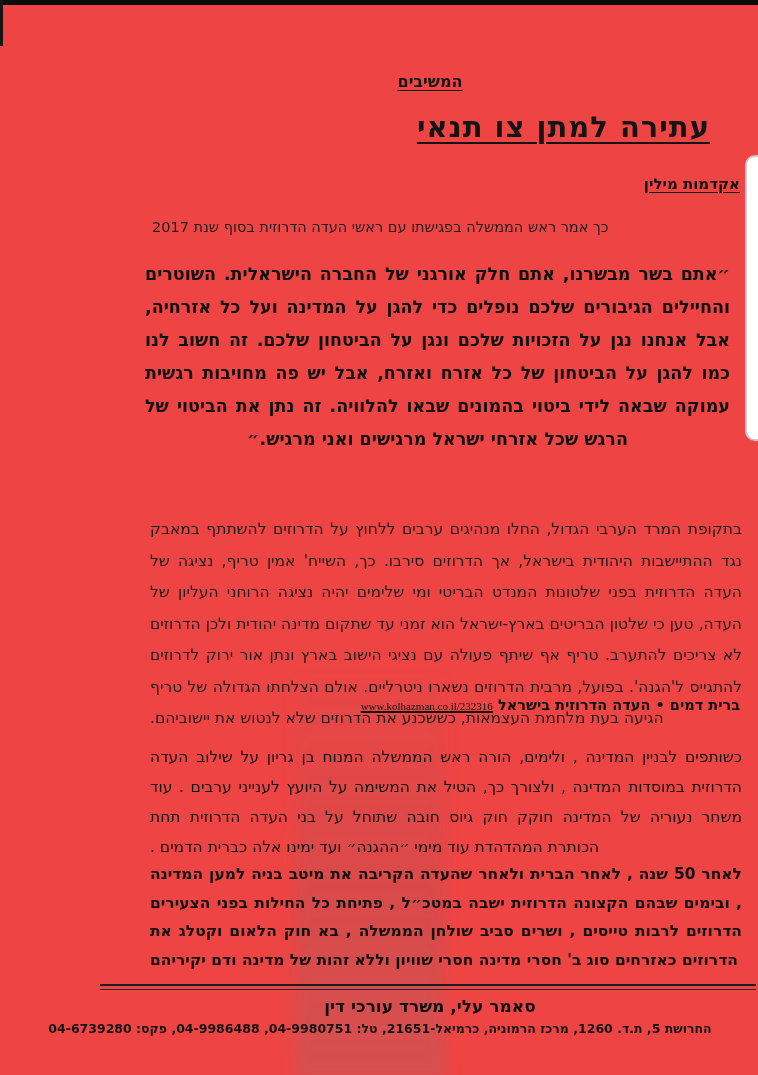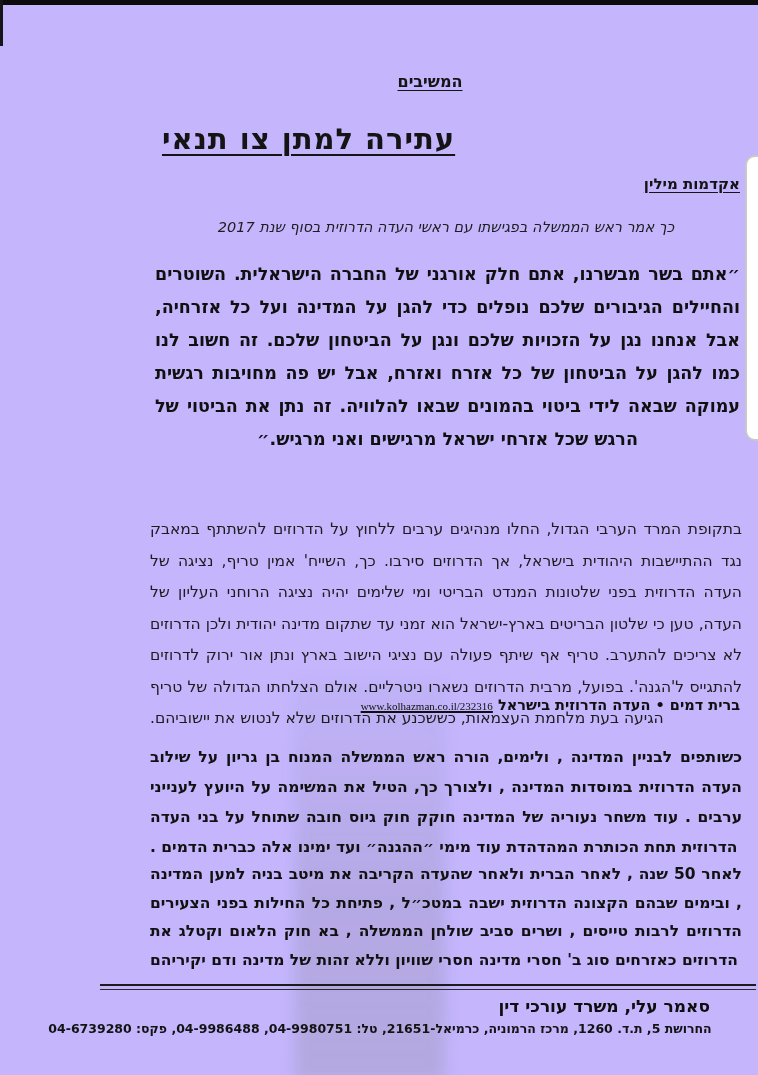--- a/index.html
+++ b/index.html
@@ -1,20 +1,20 @@
 <!DOCTYPE html>
 <html lang="he"><head>
 <meta charset="utf-8">
 <style>
   html,body{margin:0;padding:0;background:#e8e8e8;}
   .page{
     position:relative;
     width:758px;height:1075px;
     margin:0 auto;
-    background:#c4b5fd;
+    background:#ef4444;
     overflow:hidden;
     direction:rtl;
     font-family:"DejaVu Sans",sans-serif;
     color:#141414;
   }
   .abs{position:absolute;}
   .top-bar{top:0;left:0;right:0;height:5px;background:#0b0b0b;}
   .left-mark{top:0;left:0;width:3px;height:46px;background:#161616;}
   .scan-smudge{
     left:295px;top:680px;width:150px;height:400px;
@@ -25,36 +25,36 @@
   .scroll-pill{
     right:-9px;top:155px;width:18px;height:282px;
     background:#fff;border:2px solid #c9c9c9;border-radius:10px;
   }
   .respondents{
     top:72px;left:150px;width:560px;
     text-align:center;font-weight:bold;font-size:16px;
     text-decoration:underline;text-underline-offset:3px;
   }
   .title{
-    top:110px;left:150px;width:560px;margin:12px;
-    text-align:left;font-weight:bold;font-size:29px;
+    top:110px;left:150px;width:560px;margin:0;
+    text-align:right;font-weight:bold;font-size:29px;
     text-decoration:underline;text-decoration-thickness:2px;text-underline-offset:5px;
     letter-spacing:1px;
   }
   .preface{
     top:175px;right:18px;
     font-weight:bold;font-size:15px;
     text-decoration:underline;text-underline-offset:3px;
   }
   .caption{
     top:219px;right:18px;left:152px;
-    text-align:center;font-style:italic;font-size:14.5px;color:#1d1d1d;
+    text-align:left;font-size:14.5px;color:#1d1d1d;
   }
   .quote{
-    top:258px;left:155px;width:585px;
+    top:258px;left:145px;width:585px;
     font-size:17.5px;font-weight:bold;line-height:33px;
     text-align:justify;text-align-last:center;color:#101010;
   }
   .link-inn{
     top:472px;left:372px;
     direction:ltr;
     font-family:"Liberation Serif","DejaVu Serif",serif;
     font-weight:bold;font-size:17px;color:#101010;
     text-decoration:underline;text-decoration-thickness:2px;
   }
@@ -65,29 +65,29 @@
   .source-line{
     top:697px;right:18px;left:150px;
     text-align:right;font-size:14.5px;font-weight:bold;color:#101010;
   }
   .link-kolhazman{
     direction:ltr;display:inline-block;
     font-family:"Liberation Serif","DejaVu Serif",serif;
     font-weight:normal;font-size:11px;color:#101010;
     text-decoration:underline;text-decoration-thickness:2px;
   }
-  .p3{top:742px;font-size:15.5px;line-height:30px;font-weight:bold;color:#111;}
+  .p3{top:742px;font-size:15.5px;line-height:30px;font-weight:normal;color:#111;}
   .p4{top:860px;font-size:15.5px;line-height:28.5px;font-weight:bold;color:#111;}
   .divider{
     top:984px;left:100px;right:2px;height:3px;
     border-top:2px solid #1c1c1c;border-bottom:1px solid #2a2a2a;
   }
   .firm{
     top:996px;left:150px;width:560px;
-    font-weight:bold;font-size:17px;color:#0e0e0e;
+    text-align:center;font-weight:bold;font-size:17px;color:#0e0e0e;
   }
   .address{
     top:1021px;left:20px;width:720px;
     text-align:center;font-weight:bold;font-size:12.5px;color:#131313;
   }
 </style>
 </head>
 <body>
 
 <div class="page">

